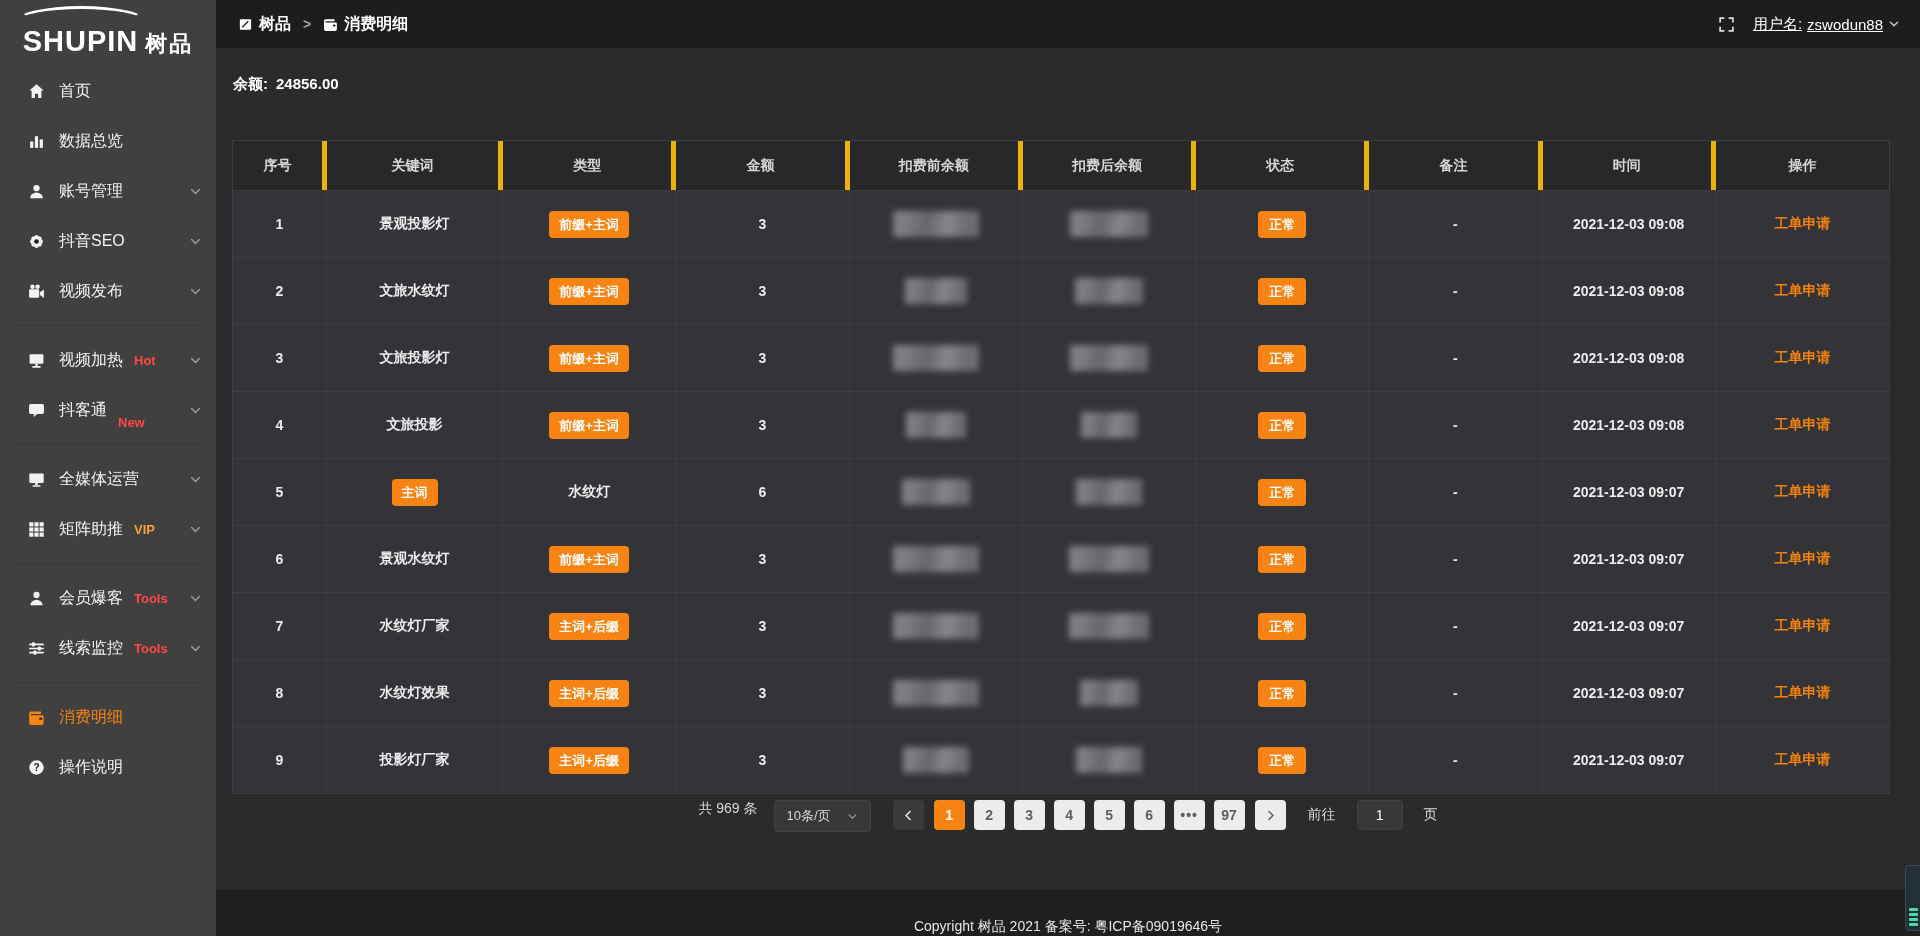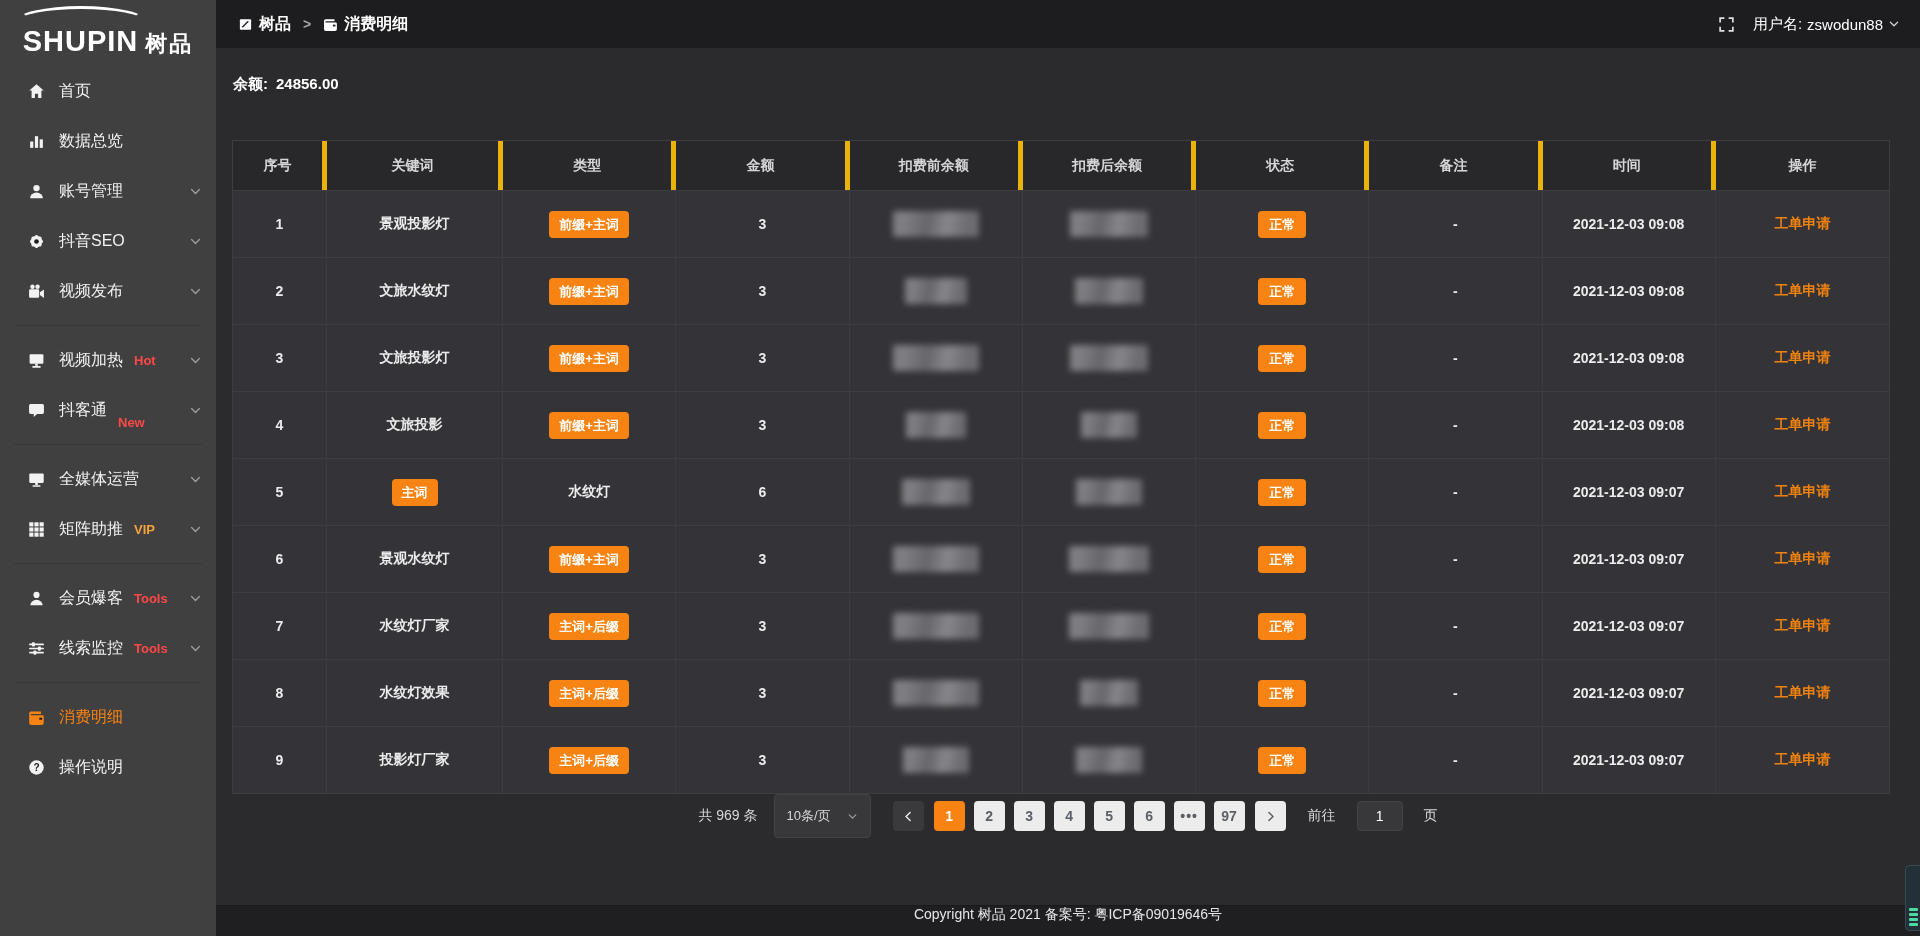--- a/index.html
+++ b/index.html
@@ -30,21 +30,21 @@
 
   
   .topbar { position: absolute; left: 216px; top: 0; right: 0; height: 48px; background: #1d1d1f; display: flex; align-items: center; justify-content: space-between; padding: 0 20px 0 22px; z-index: 2; }
   .breadcrumb { display: flex; align-items: center; }
   .bc-item { display: inline-flex; align-items: center; gap: 6px; color: #fff; font-size: 16px; font-weight: bold; cursor: pointer; }
   .bc-ico, .bc-ico svg { width: 15px; height: 15px; display: inline-flex; }
   .bc-sep { color: #a8a8ab; margin: 0 12px; font-size: 14px; font-weight: bold; }
   .topbar-right { display: flex; align-items: center; gap: 18px; }
   .fs-btn { color: #e0e0e2; cursor: pointer; display: inline-flex; }
   .fs-btn svg { width: 17px; height: 17px; }
-  .user-menu { color: #fff; font-size: 15px; display: inline-flex; align-items: center; gap: 5px; cursor: pointer; }
+  .user-menu { color: #fff; font-size: 15px; display: inline-flex; align-items: center; gap: 5px; cursor: pointer; text-decoration: underline; }
   .u-chev { display: inline-flex; color: #cfcfd2; }
   .u-chev svg { width: 12px; height: 12px; }
 
   
   .main { position: absolute; left: 216px; top: 48px; right: 0; bottom: 0; background: #2b2b2d; }
   .balance { position: absolute; left: 17px; top: 27px; font-size: 15px; font-weight: bold; color: #fff; }
   .balance-val { margin-left: 8px; }
 
   .table { position: absolute; left: 16px; right: 30px; top: 92px; border: 1px solid #3e3e42; border-bottom: none; --cols: 94px 176px repeat(8, 1fr); }
   .t-head { display: grid; grid-template-columns: var(--cols); background: #28282b; height: 50px; border-bottom: 1px solid #3e3e42; }
@@ -52,38 +52,38 @@
   .th:last-child { border-right: none; }
   .t-row { display: grid; grid-template-columns: var(--cols); height: 67px; background: #343438; border-bottom: 1px solid #3e3e42; }
   .td { display: flex; align-items: center; justify-content: center; font-size: 14px; color: #ececee; font-weight: 600; border-right: 1px solid #3c3c40; }
   .td:last-child { border-right: none; }
   .badge { background: #f78312; color: #fff; border-radius: 4px; font-size: 13px; font-weight: bold; padding: 7px 10px; line-height: 1; white-space: nowrap; }
   .status-badge { padding: 7px 11px; }
   .blur-chip { height: 26px; border-radius: 2px; filter: blur(3px); opacity: .75; background: linear-gradient(100deg, #98989c 15%, #77777b 40%, #a3a3a7 62%, #808084 85%); }
   .action-link { color: #f0820f; font-weight: bold; font-size: 14px; cursor: pointer; }
 
   
-  .pagination { position: absolute; left: 0; right: 0; top: 752px; height: 32px; display: flex; align-items: center; justify-content: center; }
+  .pagination { position: absolute; left: 0; right: 0; top: 752px; height: 32px; display: flex; align-items: flex-start; justify-content: center; }
   .pg-total { font-size: 14px; color: #d8d8da; margin-right: 16px; }
-  .pg-size { background: #38383b; border: 1px solid #434346; border-radius: 4px; height: 44px; padding: 0 12px; display: inline-flex; align-items: center; gap: 16px; color: #d8d8da; font-size: 13px; cursor: pointer; margin-right: 22px; }
+  .pg-size { background: #38383b; border: 1px solid #434346; border-radius: 4px; height: 32px; padding: 0 12px; display: inline-flex; align-items: center; gap: 16px; color: #d8d8da; font-size: 13px; cursor: pointer; margin-right: 22px; }
   .pg-size-chev { display: inline-flex; color: #9a9a9e; }
   .pg-size-chev svg { width: 11px; height: 11px; }
   .pg-btn { height: 30px; min-width: 31px; border: none; border-radius: 4px; display: inline-flex; align-items: center; justify-content: center; font-size: 14px; font-weight: bold; cursor: pointer; font-family: inherit; padding: 0 6px; }
   .pg-prev { background: #3a3a3d; color: #e8e8ea; margin-right: 10px; }
   .pg-prev svg, .pg-next svg { width: 13px; height: 13px; }
   .pg-pages { display: inline-flex; gap: 9px; }
   .pg-page { background: #ececec; color: #5c6066; }
   .pg-page.active { background: #f78312; color: #fff; }
   .pg-more { letter-spacing: 1px; }
   .pg-next { background: #ececec; color: #5c6066; margin-left: 10px; }
   .pg-goto { margin-left: 22px; color: #d8d8da; font-size: 14px; display: inline-flex; align-items: center; gap: 21px; }
   .pg-input { width: 46px; height: 30px; background: #38383b; border: 1px solid #434346; border-radius: 4px; color: #fff; text-align: center; font-size: 14px; font-family: inherit; }
 
   
-  .footer { position: absolute; left: 0; right: 0; bottom: 0; height: 31px; background: #1f1f22; border-top: 1px solid #19191b; display: flex; align-items: flex-start; justify-content: center; font-size: 14px; color: #e6e6e8; }
+  .footer { position: absolute; left: 0; right: 0; bottom: 0; height: 46px; background: #1f1f22; border-top: 1px solid #19191b; display: flex; align-items: flex-end; justify-content: center; font-size: 14px; color: #e6e6e8; }
 
   
   .widget { position: absolute; right: 0; bottom: 5px; width: 15px; height: 66px; background: #243038; border: 1px solid #3a4a54; border-right: none; border-radius: 5px 0 0 5px; z-index: 4; }
   .widget-bars { position: absolute; left: 3px; right: 2px; bottom: 4px; display: flex; flex-direction: column; gap: 2px; }
   .widget-bar { height: 3px; background: #4fd9a4; border-radius: 1px; }
 </style>
 </head>
 <body>
 
 <aside class="sidebar">

